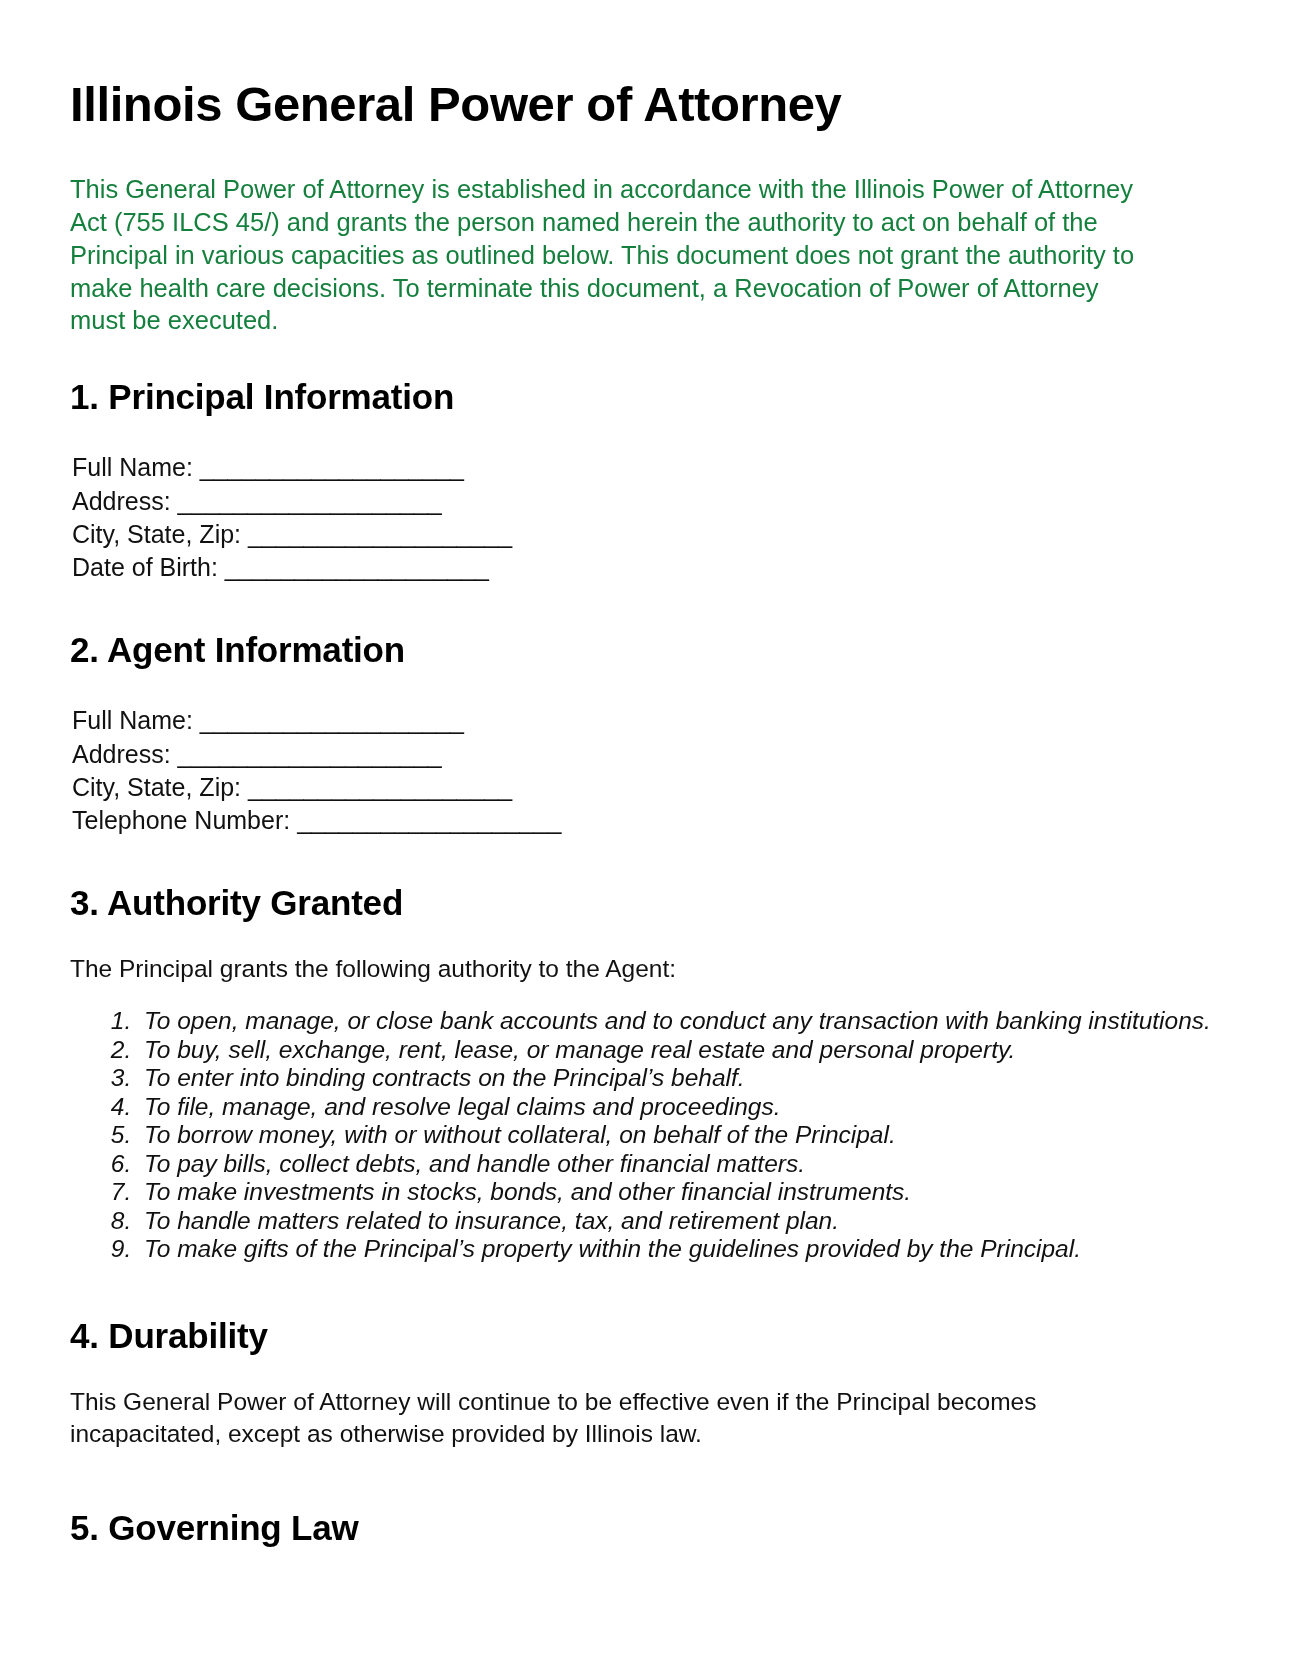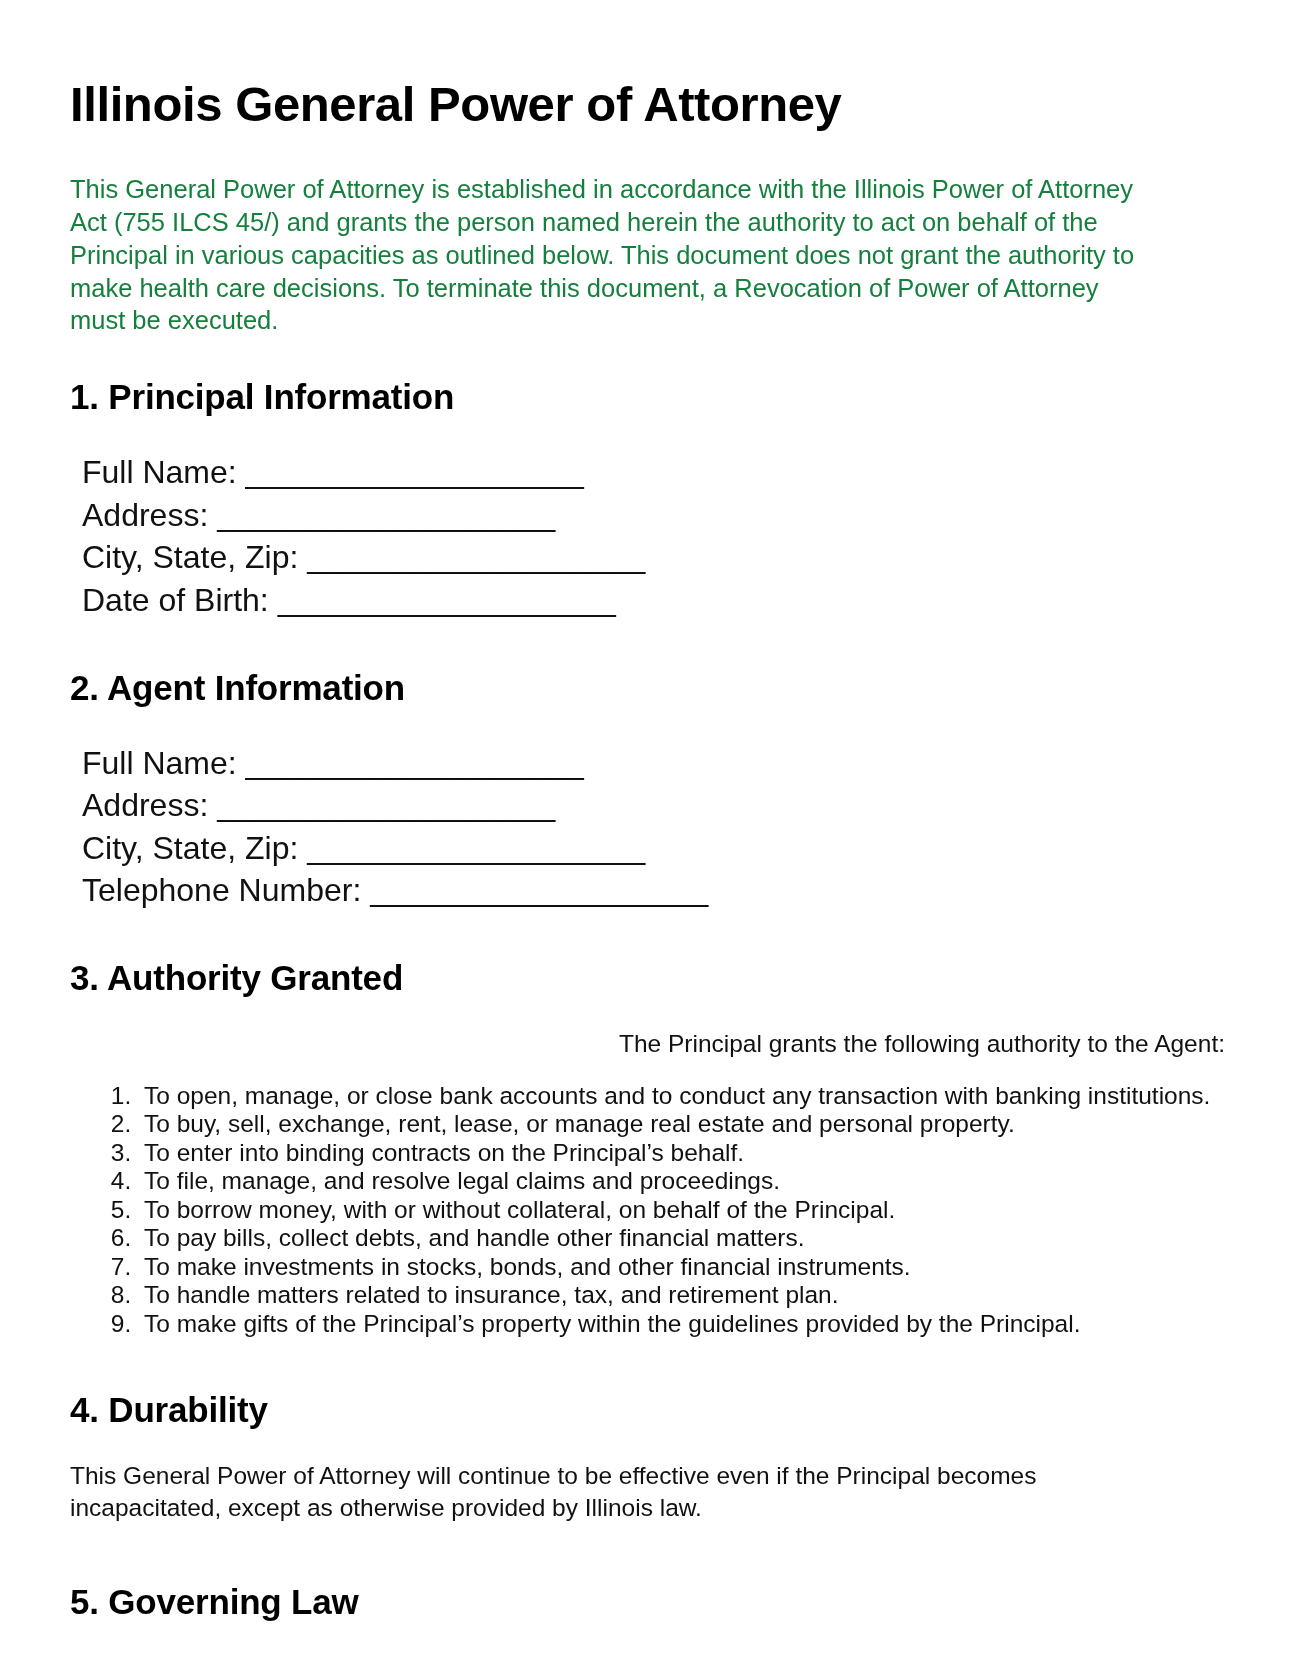--- a/index.html
+++ b/index.html
@@ -42,43 +42,43 @@
   }
   h2.section-heading {
     font-size: 35px;
     font-weight: bold;
     letter-spacing: -0.2px;
     margin: 0 0 0 0;
     color: #000;
   }
   .sec-1-head { margin-top: 0; }
   .field-block {
-    margin-left: 12px;
+    margin-left: 2px;
     margin-top: 34px;
-    font-size: 32px;
+    font-size: 25px;
     line-height: 1.33;
     color: #111;
   }
   .field-line {
     white-space: pre;
   }
   .lead-in {
     font-size: 24.5px;
     line-height: 1.3;
     margin-top: 30px;
     margin-bottom: 4px;
     color: #111;
-    text-align: right;
   }
   ol.authority-list {
     margin: 22px 0 0 0;
     padding-left: 68px;
     font-size: 24.5px;
     line-height: 1.165;
     color: #111;
+    font-style: italic;
   }
   ol.authority-list li {
     padding-left: 6px;
     margin: 0 0 0 0;
   }
   .body-para {
     font-size: 24.5px;
     line-height: 1.3;
     margin: 30px 0 12px 0;
     max-width: 1095px;

